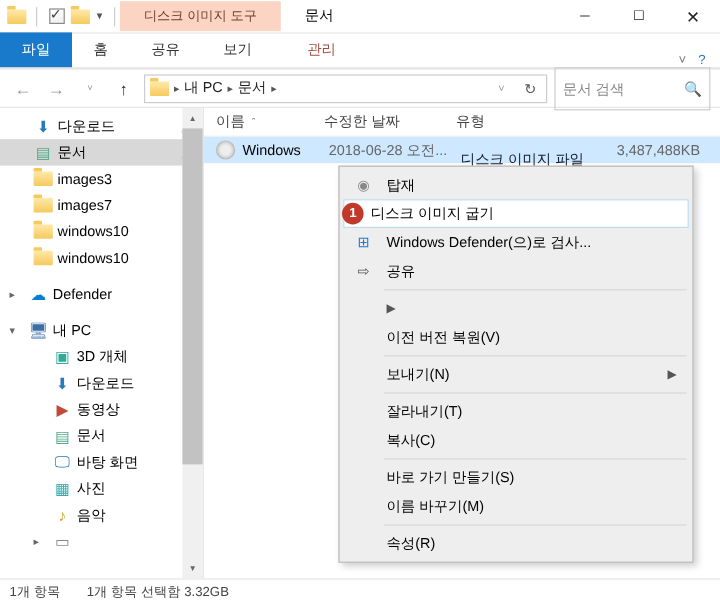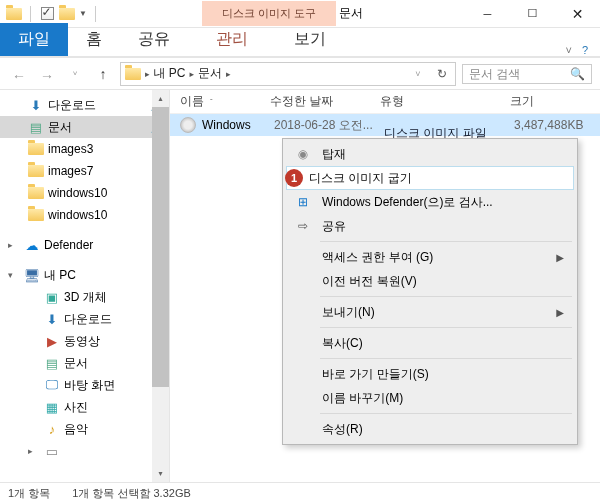--- a/index.html
+++ b/index.html
@@ -5,43 +5,43 @@
     * { box-sizing: border-box; margin: 0; padding: 0; font-family: "Segoe UI", "Malgun Gothic", sans-serif; }
     body { width: 600px; height: 504px; background: #fff; font-size: 12px; overflow: hidden; position: relative; }
     
     .titlebar { height: 28px; display: flex; align-items: center; border-bottom: 1px solid #e5e5e5; }
     .titlebar-left { display: flex; align-items: center; gap: 4px; padding-left: 6px; }
     .tb-icon { width: 16px; height: 16px; display: inline-flex; align-items: center; justify-content: center; }
     .tb-chk { width: 13px; height: 13px; border: 1px solid #888; background: linear-gradient(#fff,#f0f0f0); position: relative; }
     .tb-chk::after { content:"✓"; position:absolute; top:-3px; left:0; font-size:12px; color:#444; }
     .tb-sep { width: 1px; height: 16px; background: #ccc; margin: 0 4px; }
     .tb-caret { font-size: 8px; color: #555; }
-    .titlebar-center { flex: 1; display: flex; justify-content: center; align-items: center; gap: 3px; }
+    .titlebar-center { flex: 1; display: flex; align-items: center; gap: 20px; }
     .titlebar-tool { background: #fcd4c3; color: #704030; padding: 5px 20px; font-size: 11px; }
     .titlebar-title { font-size: 12px; }
     .winbtns { display: flex; height: 100%; }
     .winbtn { width: 45px; display: flex; align-items: center; justify-content: center; font-size: 11px; color: #222; }
     .winbtn.close { font-size: 14px; }
 
     .ribbon-tabs { height: 28px; display: flex; align-items: flex-end; }
-    .rtab { padding: 6px 18px; font-size: 16px; color: #333; }
+    .rtab { padding: 6px 18px; font-size: 12px; color: #333; }
     .rtab.file { background: #1979ca; color: #fff; }
     .rtab.manage { color: #a05040; padding: 6px 28px; }
     .ribbon-right { margin-left: auto; display: flex; gap: 10px; padding-right: 12px; align-items: center; color: #777; }
     .ribbon-right span { font-size: 11px; }
     .ribbon-border { height: 2px; background: #e5e5e5; }
 
     .addrbar { height: 32px; display: flex; align-items: center; gap: 6px; padding: 0 8px; border-bottom: 1px solid #e5e5e5; }
     .navbtn { width: 22px; height: 22px; display:flex; align-items:center; justify-content:center; color:#999; font-size:14px; }
     .navbtn.active { color: #333; }
     .addrbox { flex: 1; height: 24px; border: 1px solid #ccc; display: flex; align-items: center; padding: 0 4px; gap: 4px; }
     .crumb { font-size: 12px; color: #222; }
     .crumb-sep { font-size: 9px; color: #555; }
     .addr-refresh { color: #555; padding: 0 4px; }
-    .searchbox { width: 130px; height: 20px; border: 1px solid #ccc; display:flex; align-items:center; padding: 0 6px; color: #888; gap:4px; }
+    .searchbox { width: 130px; height: 36px; border: 1px solid #ccc; display:flex; align-items:center; padding: 0 6px; color: #888; gap:4px; }
     .searchbox input { border:none; outline:none; width:100%; font-size:12px; color:#333; }
     .searchbox input::placeholder { color:#888; }
 
     .body { display: flex; height: calc(504px - 28px - 28px - 2px - 32px - 22px); }
     
     .tree { width: 170px; border-right: 1px solid #e5e5e5; overflow: hidden; padding-top: 4px; position: relative; }
     .tree-item { display: flex; align-items: center; height: 22px; padding-left: 8px; gap: 4px; font-size: 12px; white-space: nowrap; }
     .tree-item.indent1 { padding-left: 28px; }
     .tree-item.indent2 { padding-left: 28px; }
     .tree-item.selected { background: #d8d8d8; }
@@ -108,22 +108,22 @@
     <div class="winbtn">─</div>
     <div class="winbtn">☐</div>
     <div class="winbtn close">✕</div>
   </div>
 </div>
 
 <div class="ribbon-tabs">
   <div class="rtab file">파일</div>
   <div class="rtab">홈</div>
   <div class="rtab">공유</div>
+  <div class="rtab">보기</div>
   <div class="rtab manage">관리</div>
-  <div class="rtab">보기</div>
   <div class="ribbon-right">
     <span>˅</span>
     <span style="color:#2a7ab8;">?</span>
   </div>
 </div>
 <div class="ribbon-border"></div>
 
 <div class="addrbar">
   <div class="navbtn">←</div>
   <div class="navbtn">→</div>
@@ -245,21 +245,20 @@
   </div>
 
   <div class="filepane">
     <div class="cols">
       <div class="col-name">
           <span>이름</span>
           <span class="sort-caret">ˆ</span>
         </div>
       <div class="col-date">수정한 날짜</div>
       <div class="col-type">유형</div>
-      <div class="col-size">크기</div>
     </div>
     <div class="filerow selected">
       <span class="file-ico"></span>
       <span class="fc-name">Windows</span>
       <span class="fc-date">2018-06-28 오전...</span>
       <span class="fc-type">디스크 이미지 파일</span>
       <span class="fc-size">3,487,488KB</span>
     </div>
   </div>
 </div>
@@ -282,36 +281,39 @@
     <span class="ctx-ico" style="color:#1979ca;">⊞</span>
     <span class="ctx-txt">Windows Defender(으)로 검사...</span>
   </div>
   <div class="ctx-item">
     <span class="ctx-ico" style="color:#555;">⇨</span>
     <span class="ctx-txt">공유</span>
   </div>
   <div class="ctx-sep"></div>
   <div class="ctx-item">
     <span class="ctx-ico"></span>
-    <span class="ctx-txt">액세스 권한 부여 (G)</span>
     <span class="ctx-arrow">▶</span>
   </div>
   <div class="ctx-item">
     <span class="ctx-ico"></span>
     <span class="ctx-txt">이전 버전 복원(V)</span>
   </div>
   <div class="ctx-sep"></div>
   <div class="ctx-item">
     <span class="ctx-ico"></span>
     <span class="ctx-txt">보내기(N)</span>
     <span class="ctx-arrow">▶</span>
   </div>
   <div class="ctx-sep"></div>
   <div class="ctx-item">
     <span class="ctx-ico"></span>
+    <span class="ctx-txt">잘라내기(T)</span>
+  </div>
+  <div class="ctx-item">
+    <span class="ctx-ico"></span>
     <span class="ctx-txt">복사(C)</span>
   </div>
   <div class="ctx-sep"></div>
   <div class="ctx-item">
     <span class="ctx-ico"></span>
     <span class="ctx-txt">바로 가기 만들기(S)</span>
   </div>
   <div class="ctx-item">
     <span class="ctx-ico"></span>
     <span class="ctx-txt">이름 바꾸기(M)</span>

